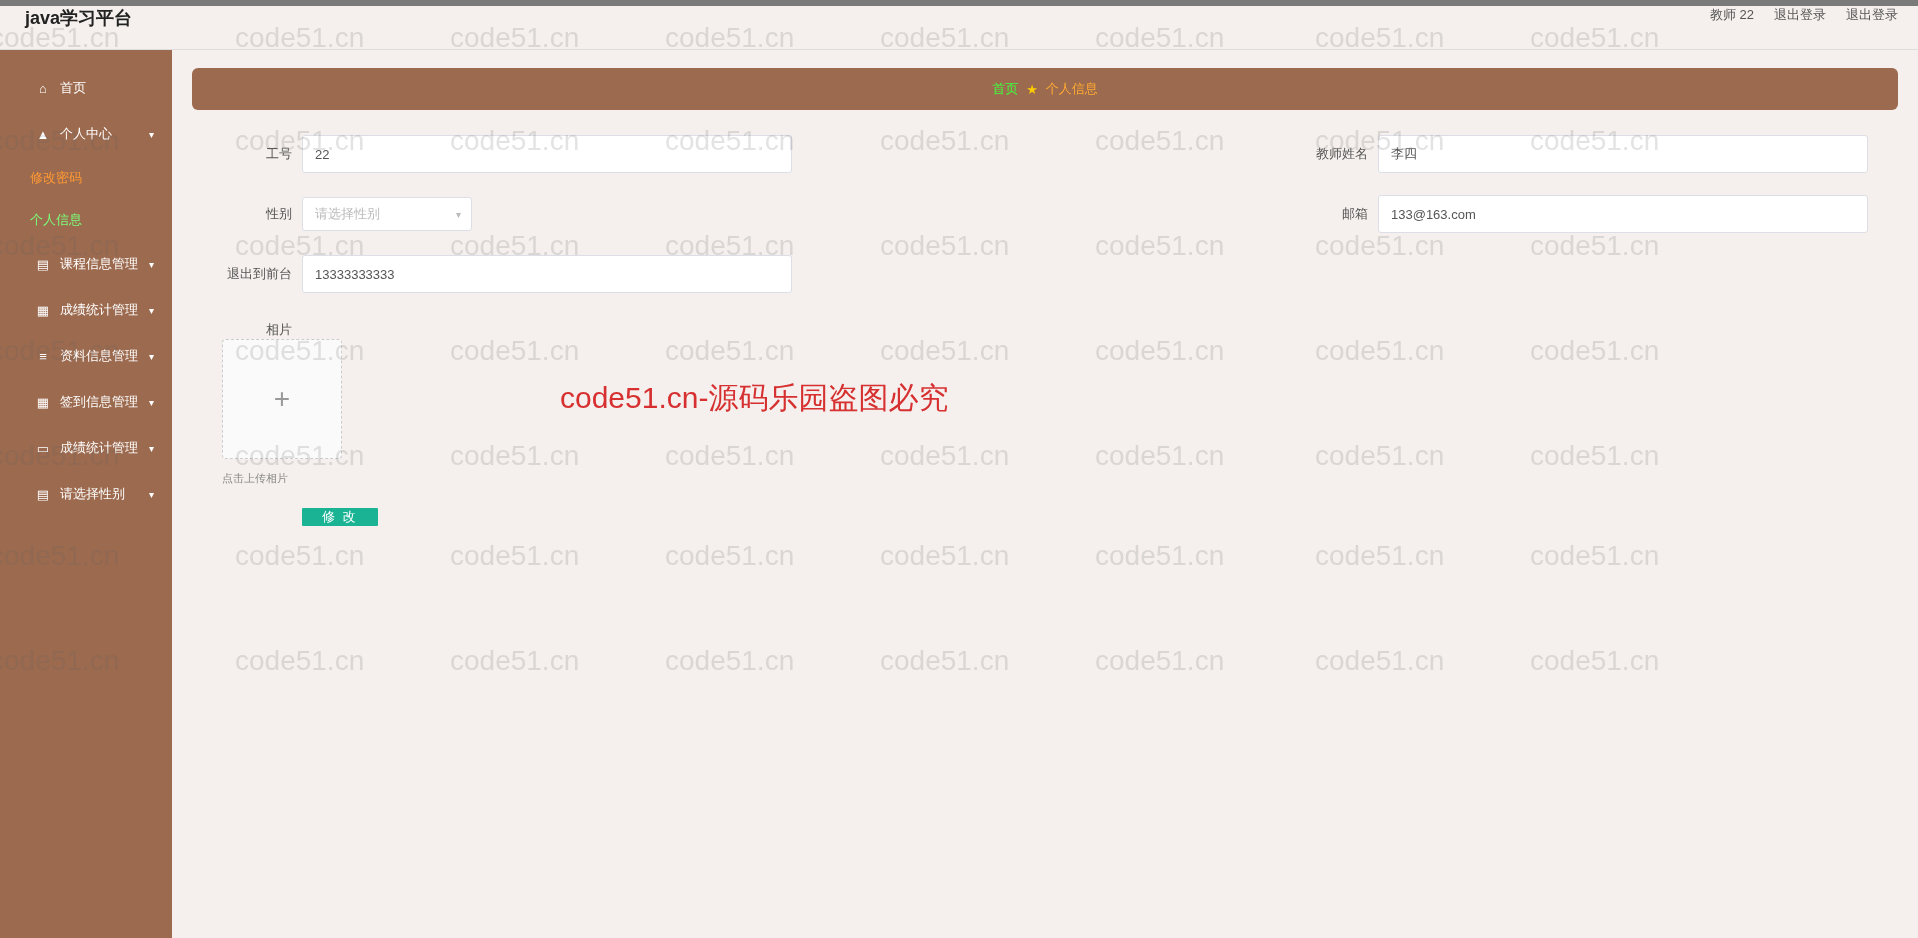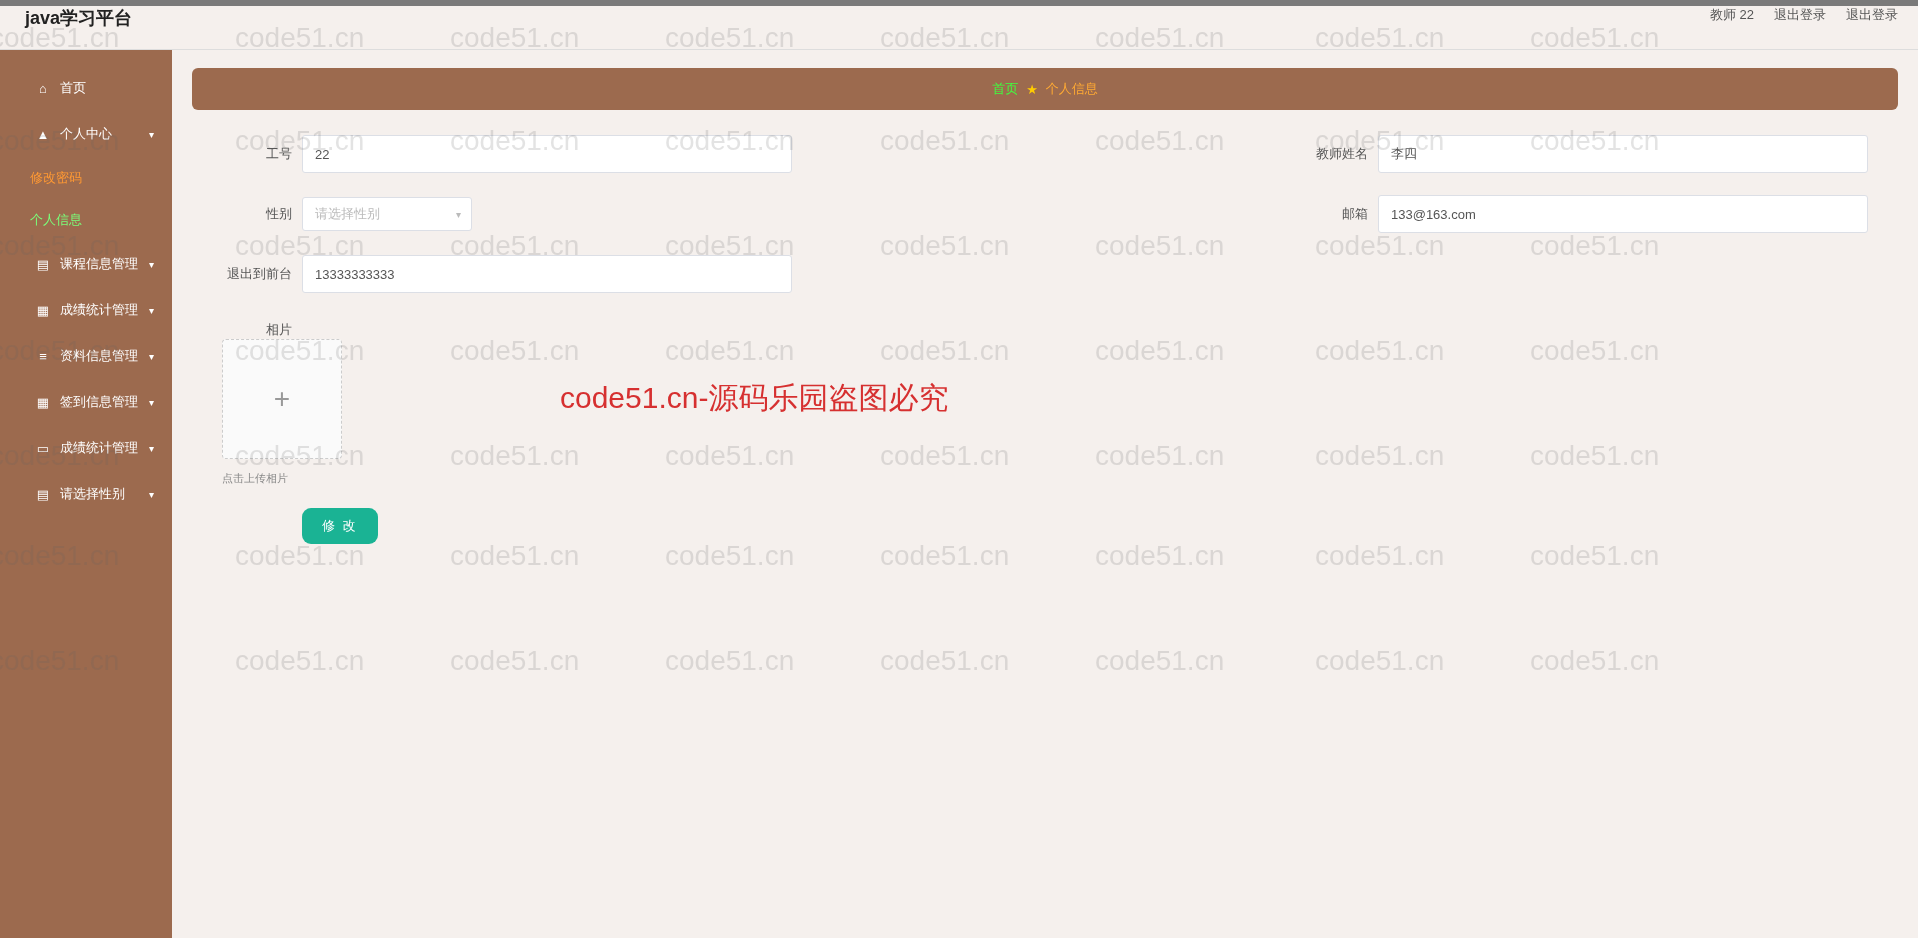--- a/index.html
+++ b/index.html
@@ -33,21 +33,21 @@
 .form-label { width: 80px; text-align: right; padding-right: 10px; color: #555; font-size: 13px; }
 .form-input { width: 490px; height: 38px; border: 1px solid #dcdfe6; border-radius: 3px; padding: 0 12px; font-size: 13px; color: #555; background: #fff; }
 .form-select { width: 170px; height: 34px; border: 1px solid #dcdfe6; border-radius: 3px; padding: 0 28px 0 12px; font-size: 13px; color: #bbb; background: #fff; position: relative; display: flex; align-items: center; cursor: pointer; }
 .form-select .sel-arrow { position: absolute; right: 10px; color: #bbb; font-size: 10px; }
 .form-group-right { margin-left: auto; }
 
 .upload-box { width: 120px; height: 120px; border: 1px dashed #ccc; border-radius: 4px; display: flex; align-items: center; justify-content: center; cursor: pointer; background: #fafafa; }
 .upload-plus { font-size: 28px; color: #999; font-weight: 300; }
 .upload-hint { font-size: 11px; color: #888; margin-top: 12px; }
 
-.btn-submit { background: #1ab394; color: #fff; border: none; padding: 9px 20px; border-radius: 9px; font-size: 13px; cursor: pointer; letter-spacing: 2px; }
+.btn-submit { background: #1ab394; color: #fff; border: none; padding: 0 20px; border-radius: 1px; font-size: 13px; cursor: pointer; letter-spacing: 2px; }
 
 .watermark { position: absolute; color: rgba(100,100,100,0.18); font-size: 28px; font-weight: 500; pointer-events: none; z-index: 0; white-space: nowrap; }
 .watermark-red { position: absolute; color: #d63030; font-size: 30px; pointer-events: none; z-index: 5; white-space: nowrap; font-weight: 400; }
 </style>
 </head>
 <body>
 
 <div class="topbar-border"></div>
 
 <div class="header">

